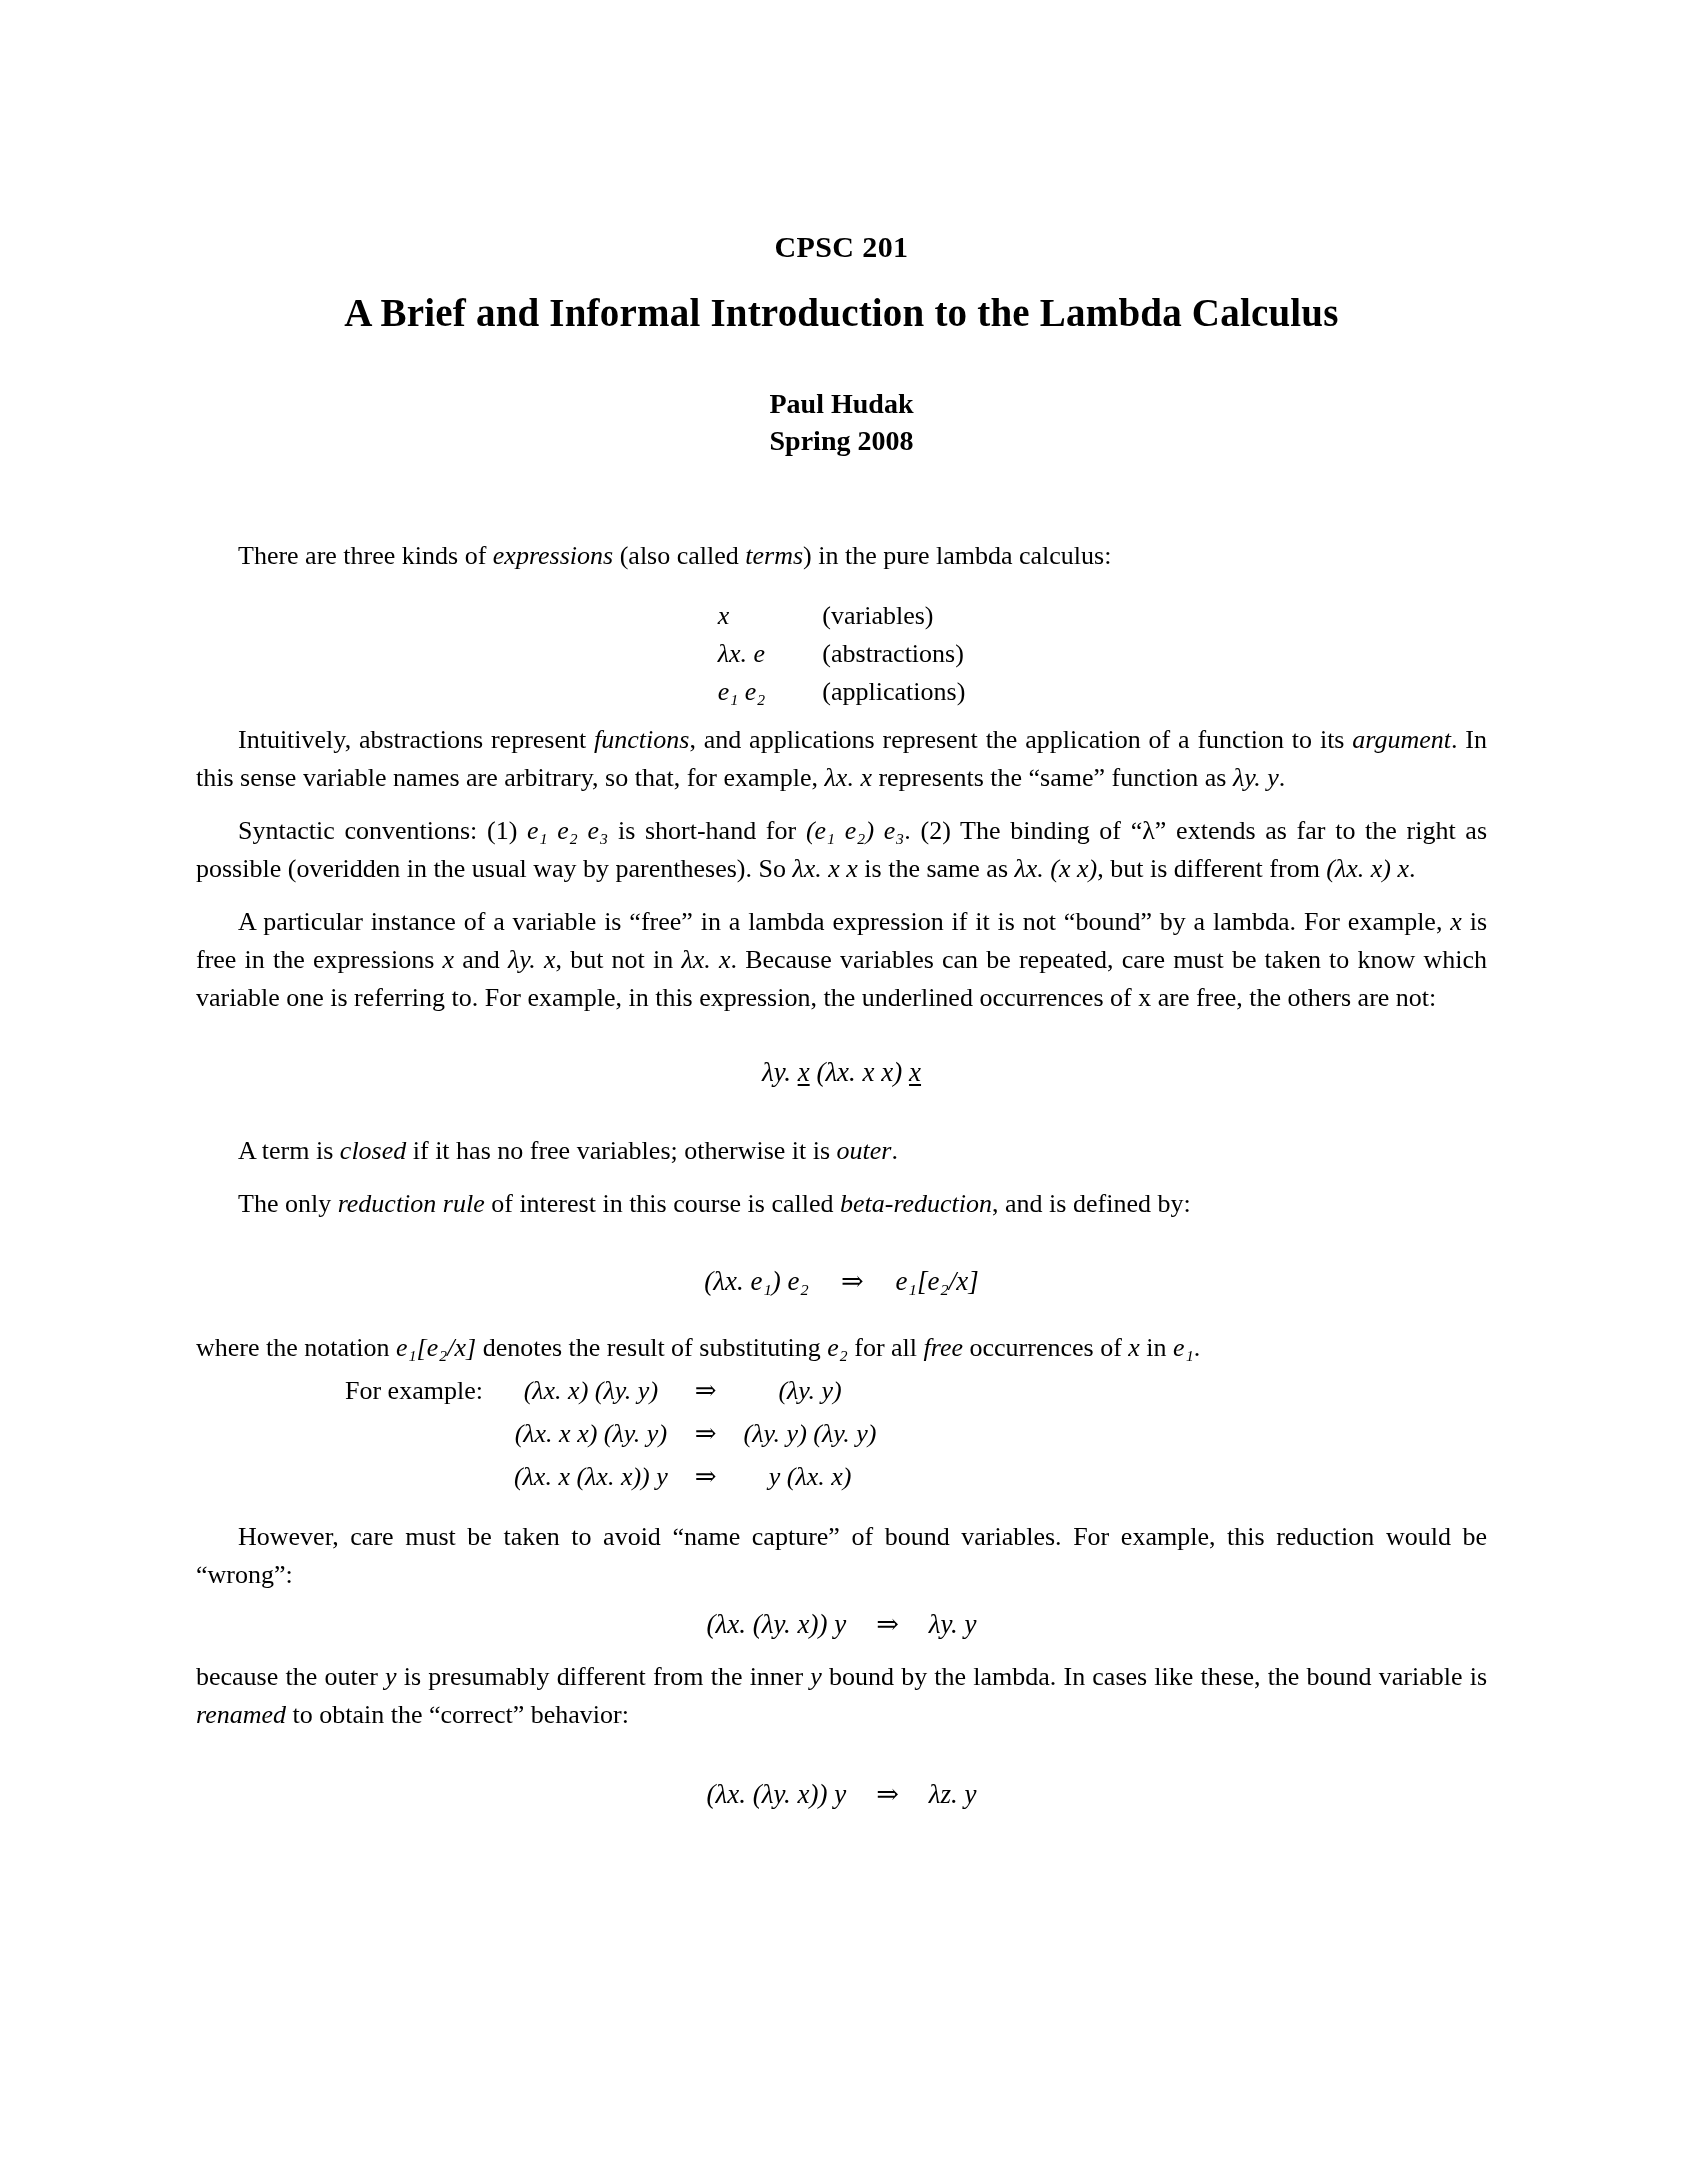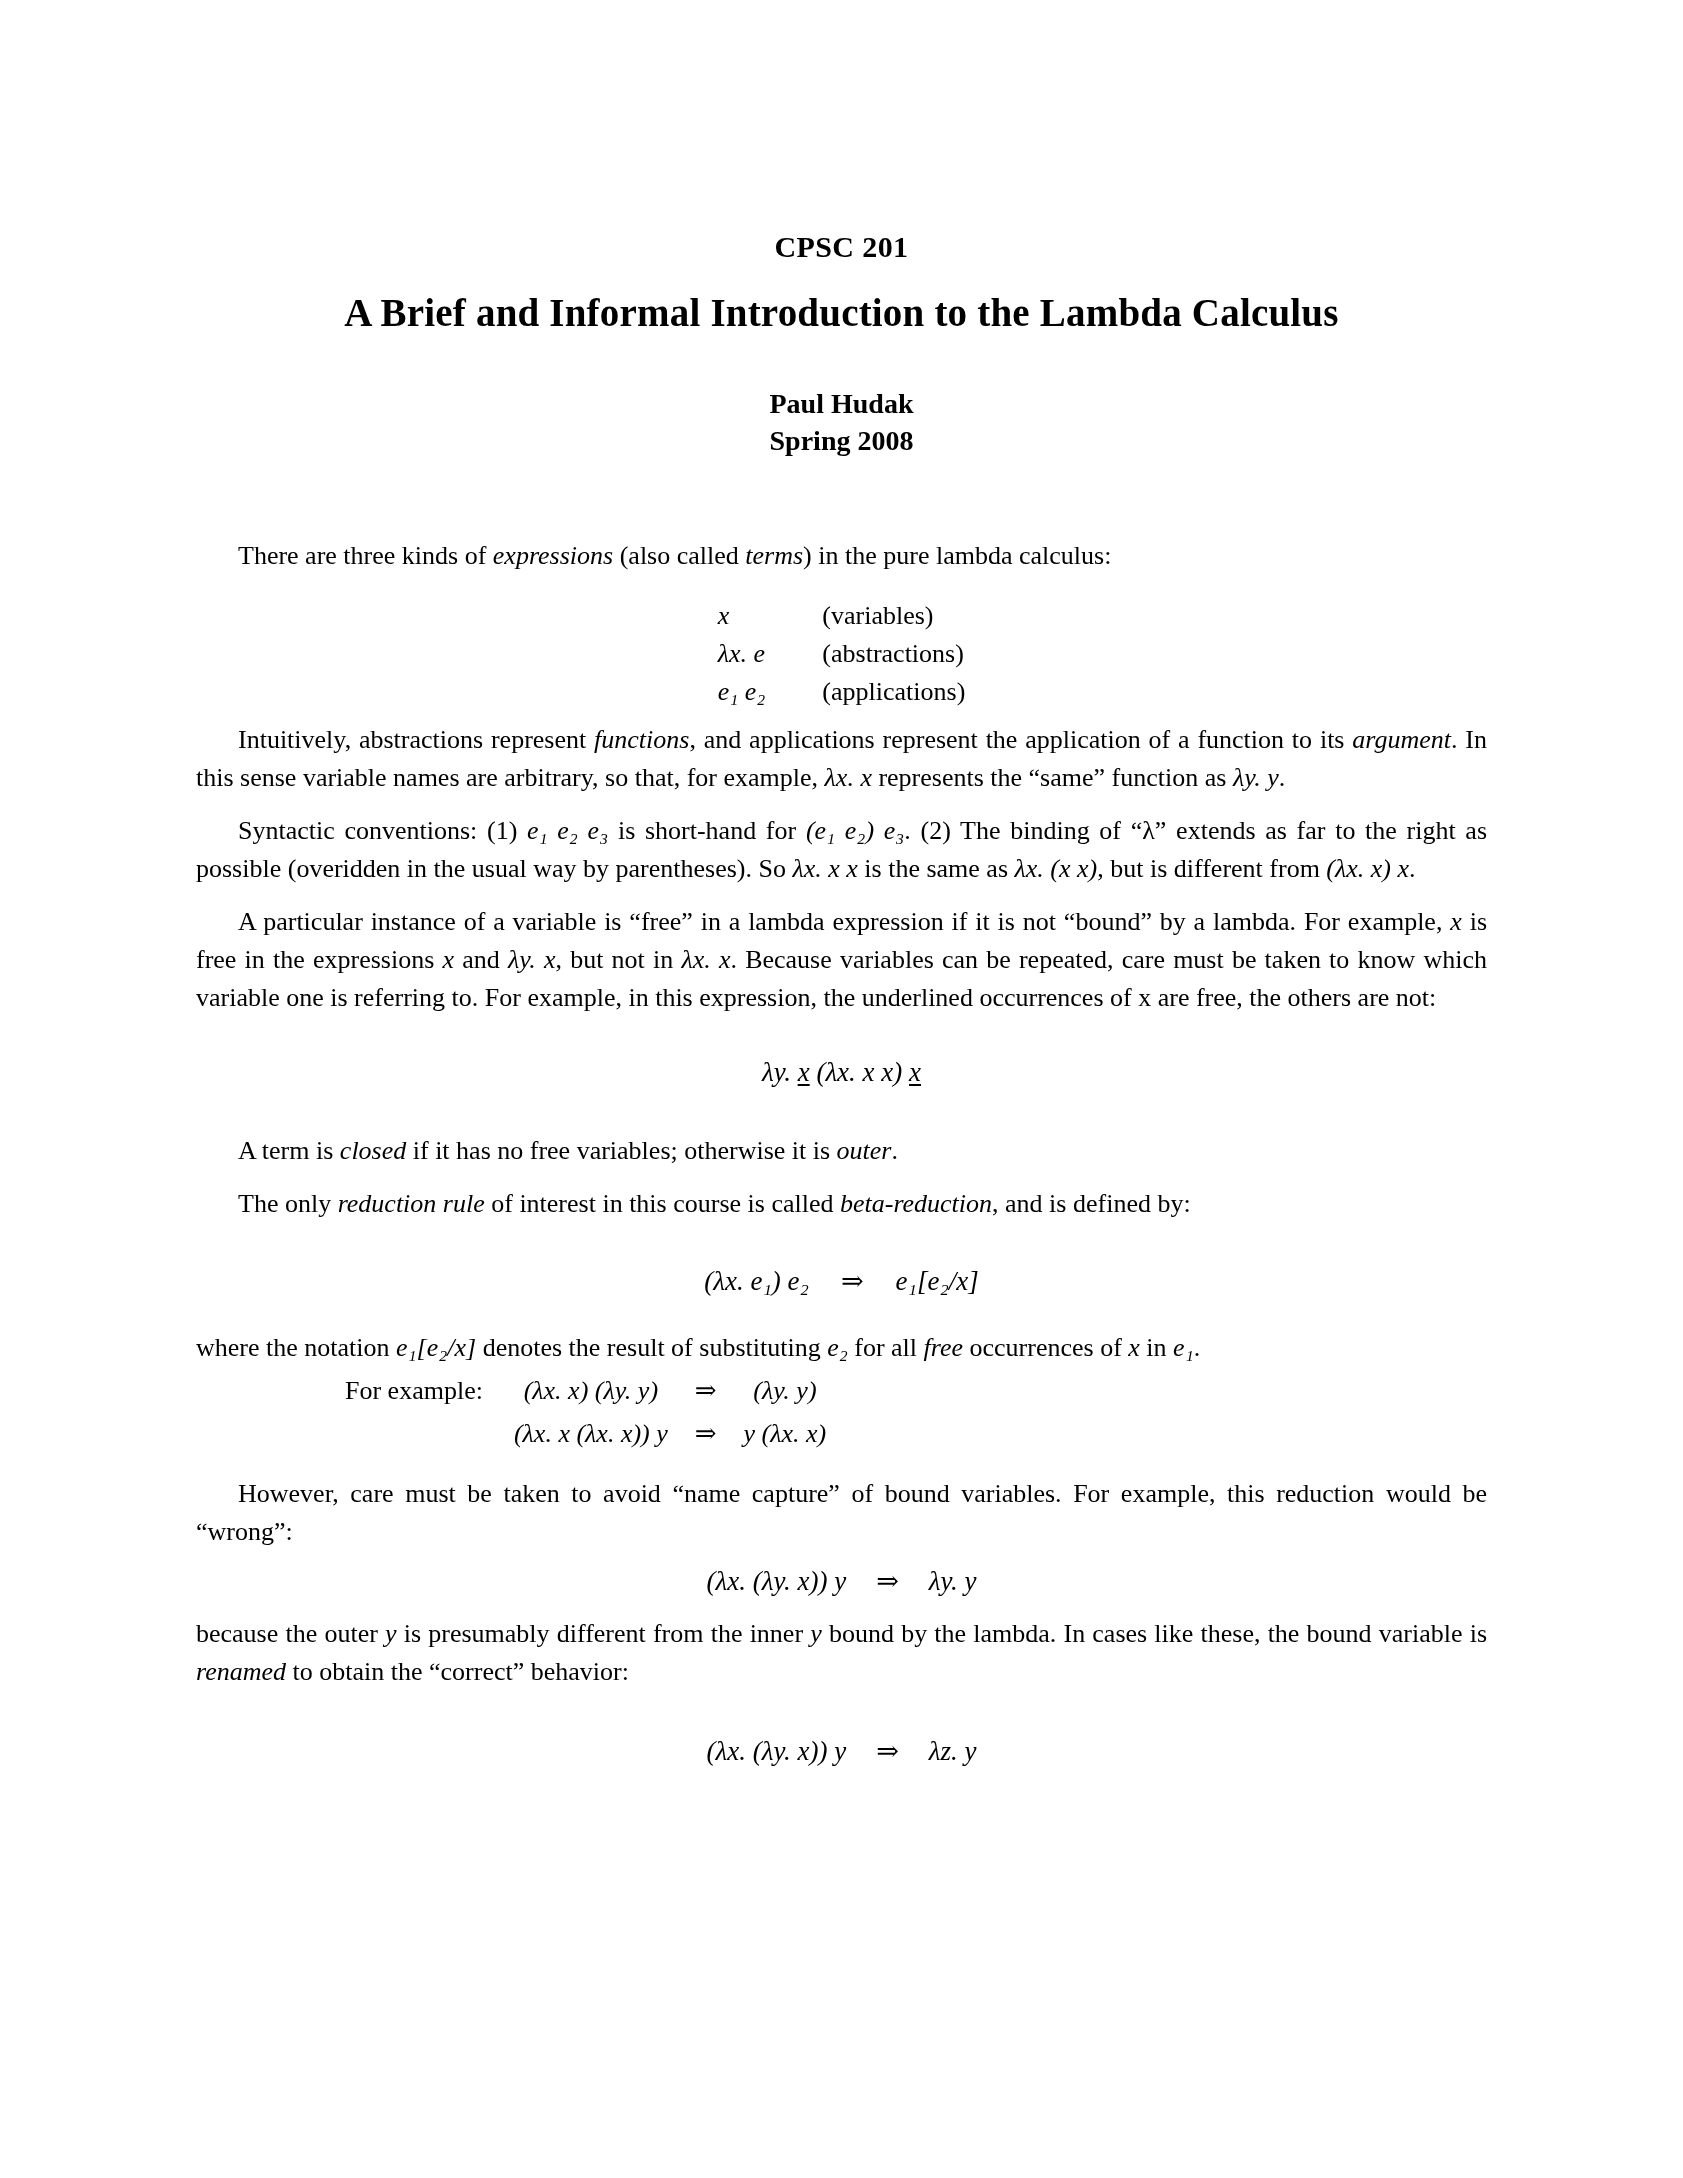--- a/index.html
+++ b/index.html
@@ -173,20 +173,26 @@
     <table class="redex" style="margin-top:2px;">
       <tbody>
           <tr>
         <td class="c1" style="padding-right:30px;padding-left:0;">For example:</td>
         <td class="c1 mv">(λx. x) (λy. y)</td>
         <td class="c2 arrow">⇒</td>
         <td class="c3 mv">(λy. y)</td>
       </tr>
       <tr>
         <td class="c1"></td>
+        <td class="c1 mv">(λx. x x) (λy. y)</td>
+        <td class="c2 arrow">⇒</td>
+        <td class="c3 mv">(λy. y) (λy. y)</td>
+      </tr>
+      <tr>
+        <td class="c1"></td>
         <td class="c1 mv">(λx. x (λx. x)) y</td>
         <td class="c2 arrow">⇒</td>
         <td class="c3 mv">y (λx. x)</td>
       </tr>
     </tbody>
       </table>
 
     <p class="para indent" style="margin-top:20px;">However, care must be taken to avoid “name capture” of bound variables. For example, this reduction would be “wrong”:</p>
 
     <div class="centered-eq mv" style="margin-top:14px;"><span>(λx. (λy. x)) y</span><span class="arrow" style="font-style:normal;padding:0 30px;">⇒</span><span>λy. y</span></div>

